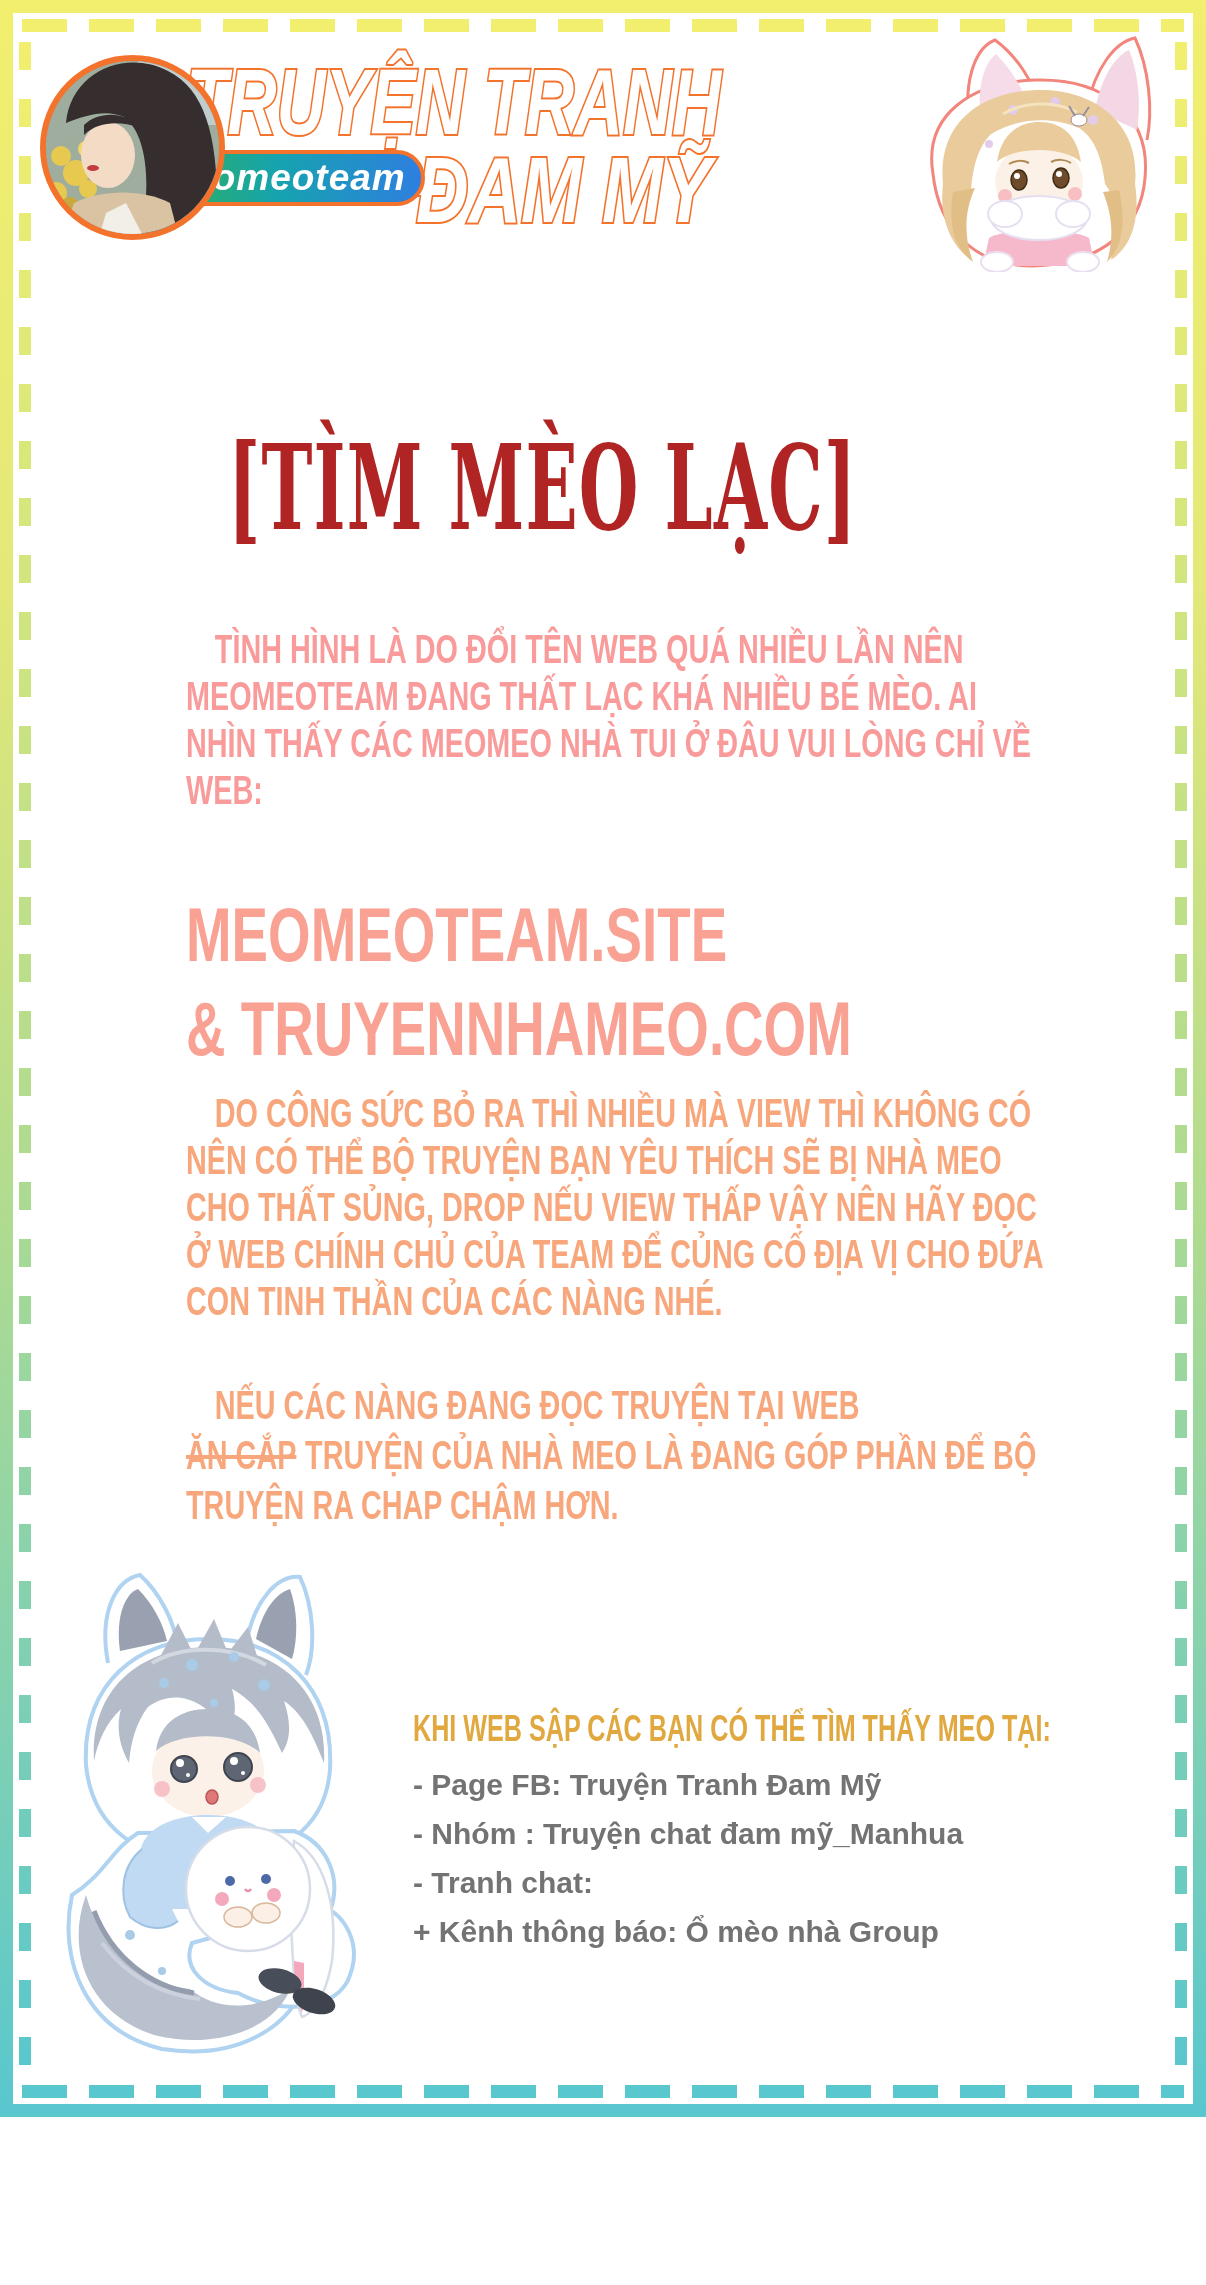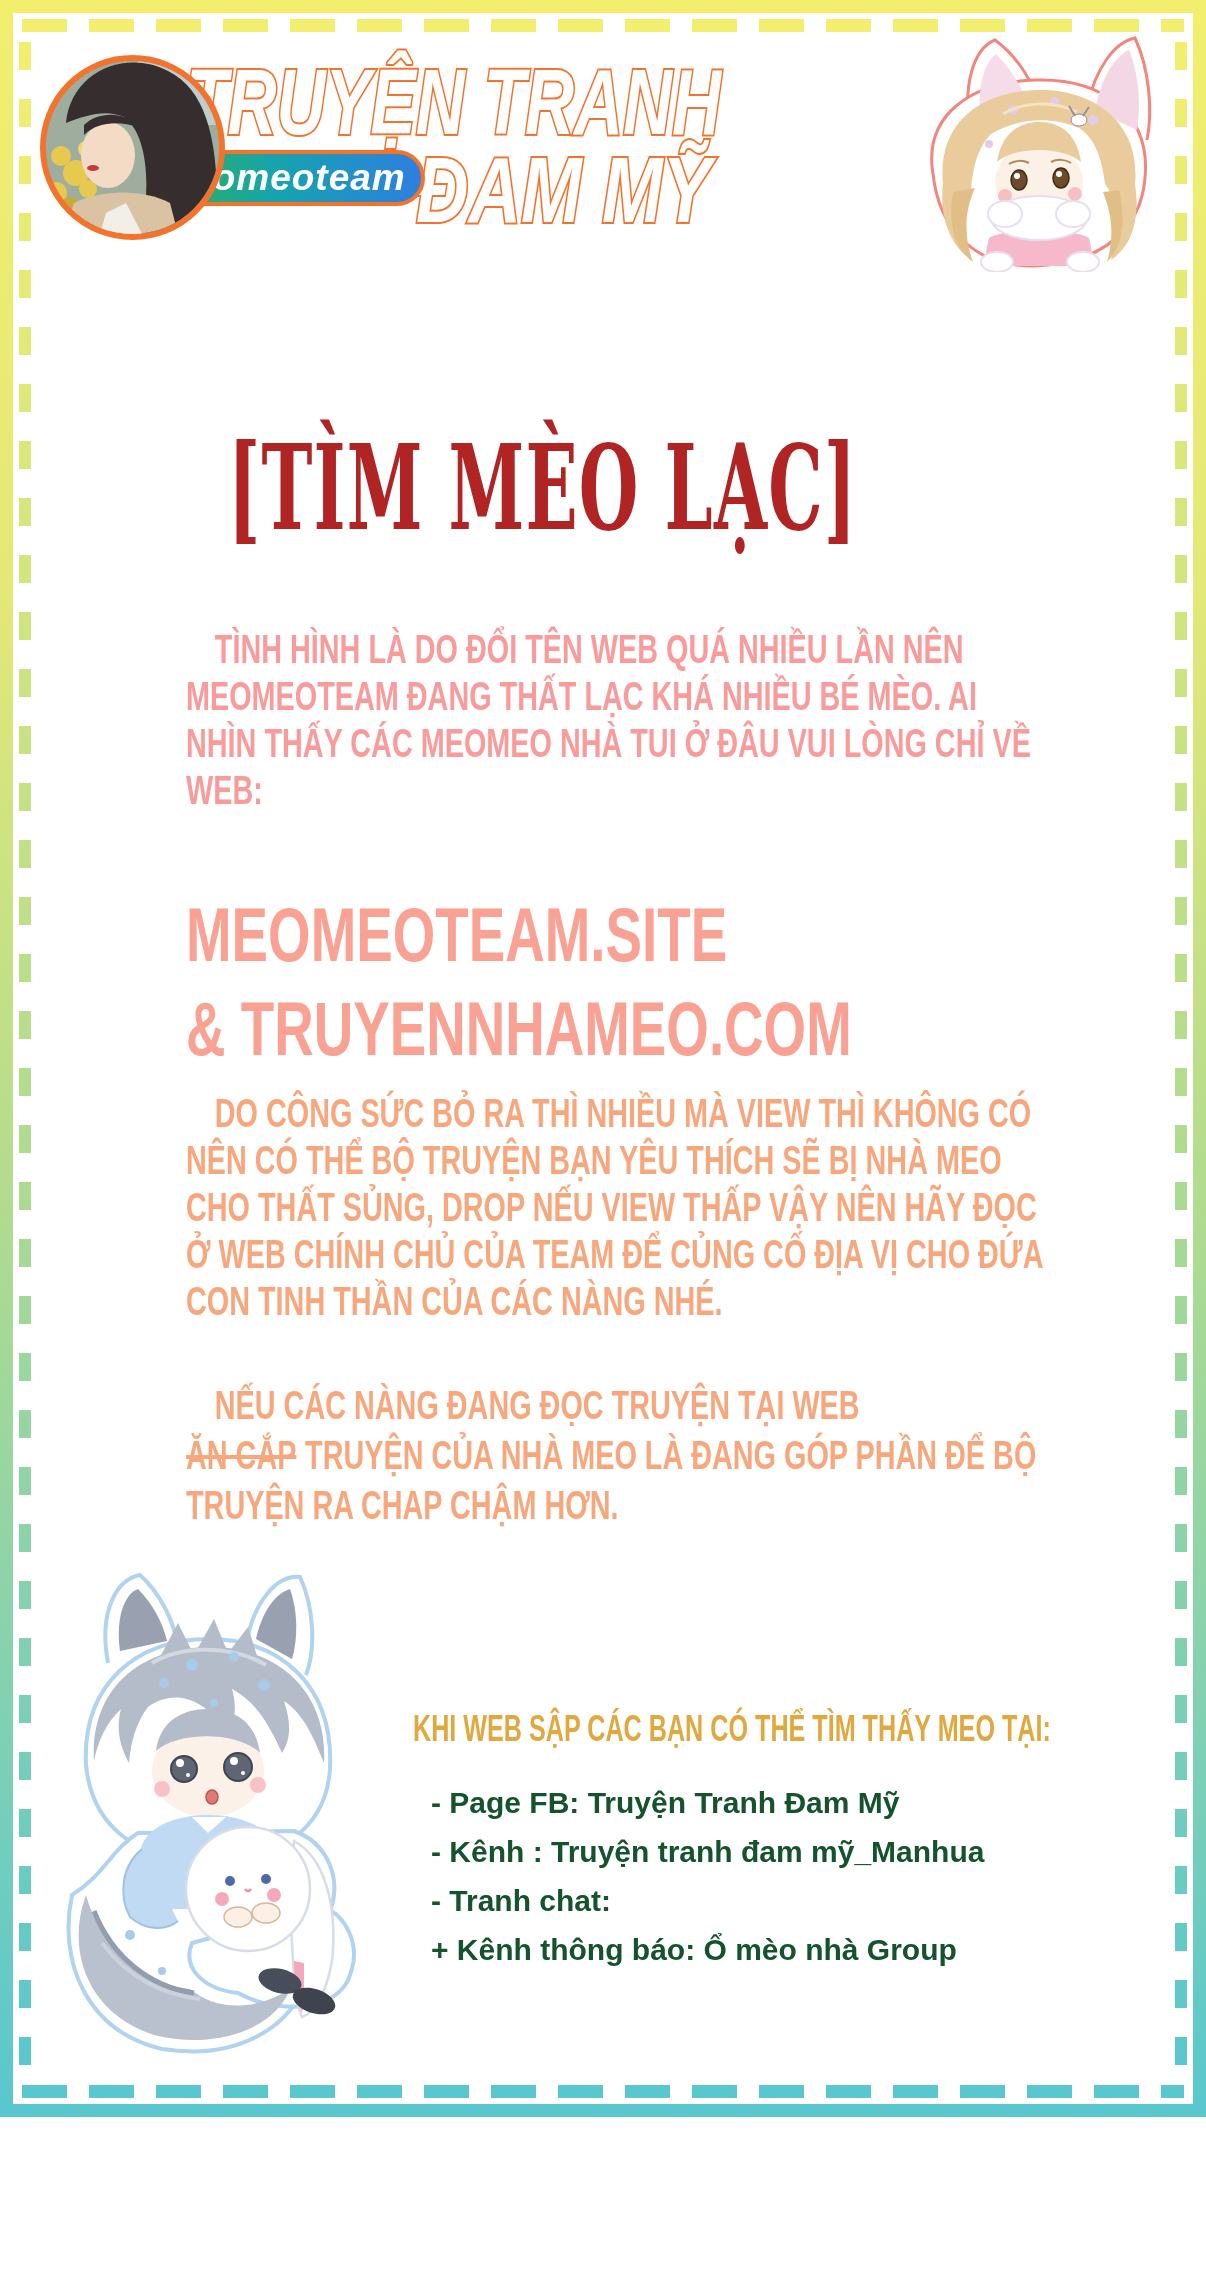--- a/index.html
+++ b/index.html
@@ -67,22 +67,22 @@
     position:absolute; left:186px; top:888px; transform:scaleX(0.72); transform-origin:left top;
     font-weight:bold; color:#F9A294; font-size:76px; line-height:94px; white-space:nowrap;
   }
   
   .boy-sticker { position:absolute; left:42px; top:1563px; }
   .footer-head {
     position:absolute; left:413px; top:1708px; font-weight:bold; font-size:37px; color:#E0A83E;
     transform:scaleX(0.68); transform-origin:left top; white-space:nowrap;
   }
   .footer-list {
-    position:absolute; left:413px; top:1760px; list-style:none; margin:18px; padding:0;
-    color:#14532d; font-weight:bold; font-size:30px; line-height:49px; white-space:nowrap;
+    position:absolute; left:413px; top:1760px; list-style:none; margin:0; padding:0;
+    color:#737373; font-weight:bold; font-size:30px; line-height:49px; white-space:nowrap;
   }
 </style>
 </head>
 <body>
 
 <div class="page">
 
   <div class="card-frame">
     <div class="card-inner"></div>
     <div class="dash dash-top"></div>
@@ -258,18 +258,18 @@
     </g>
     <g>
       <ellipse cx="238" cy="418" rx="22" ry="12" fill="#474D59" transform="rotate(14 238 418)"></ellipse>
       <ellipse cx="272" cy="438" rx="22" ry="12" fill="#3E434E" transform="rotate(18 272 438)"></ellipse>
     </g>
   </svg>
 
   <div class="footer-head">KHI WEB SẬP CÁC BẠN CÓ THỂ TÌM THẤY MEO TẠI:</div>
   <ul class="footer-list">
     <li>- Page FB: Truyện Tranh Đam Mỹ</li>
-    <li>- Kênh : Truyện tranh đam mỹ_Manhua</li>
+    <li>- Nhóm : Truyện chat đam mỹ_Manhua</li>
     <li>- Tranh chat:</li>
     <li>+ Kênh thông báo: Ổ mèo nhà Group</li>
   </ul>
 
 </div>
 
 </body></html>

